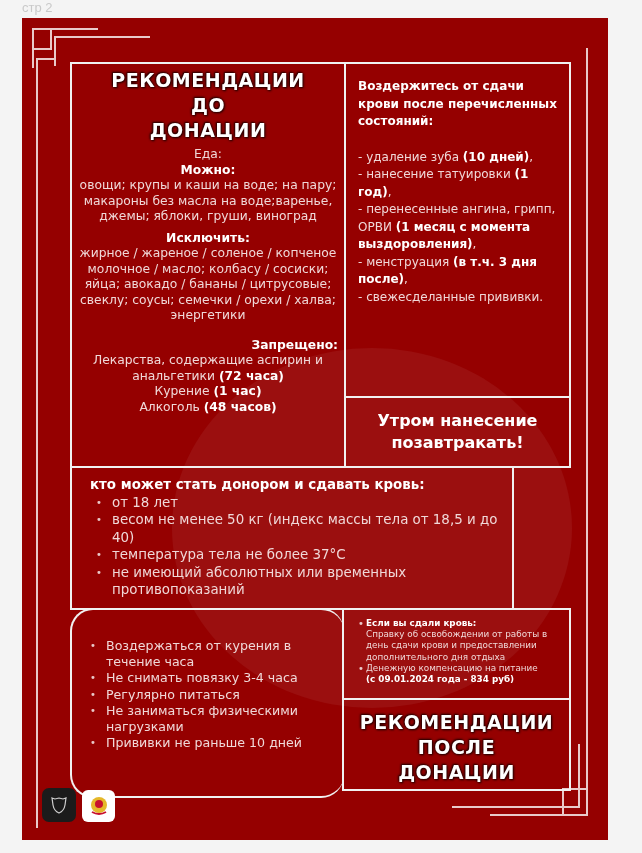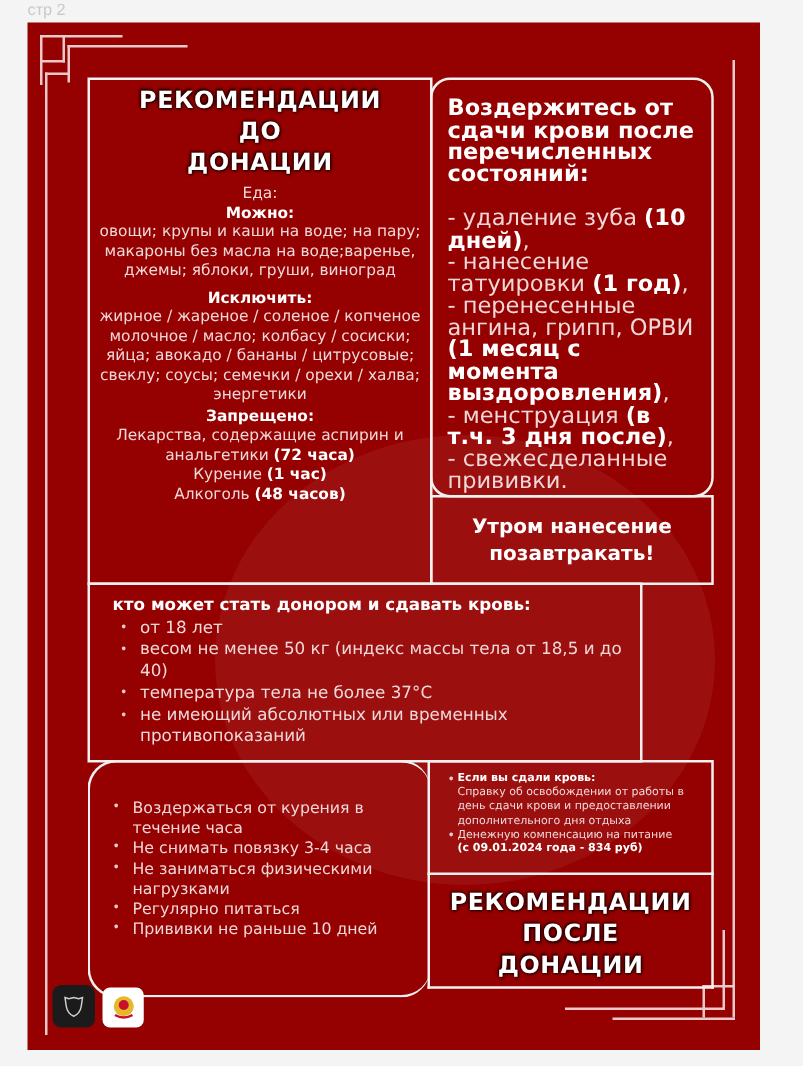--- a/index.html
+++ b/index.html
@@ -76,28 +76,28 @@
       <div>РЕКОМЕНДАЦИИ</div>
       <div>ДО</div>
       <div>ДОНАЦИИ</div>
     </div>
     <div class="center t12" style="margin-top:4px;padding:0 6px;">
       <div>Еда:</div>
       <div class="bold">Можно:</div>
       <div>овощи; крупы и каши на воде; на пару; макароны без масла на воде;варенье, джемы; яблоки, груши, виноград</div>
       <div class="bold" style="margin-top:6px;">Исключить:</div>
       <div>жирное / жареное / соленое / копченое молочное / масло; колбасу / сосиски; яйца; авокадо / бананы / цитрусовые; свеклу; соусы; семечки / орехи / халва; энергетики</div>
-      <div class="bold" style="margin-top:2px;">Запрещено:</div>
+      <div class="bold" style="margin-top:14px;text-align:right;">Запрещено:</div>
       <div><span>Лекарства, содержащие аспирин и анальгетики </span><span class="bold">(72 часа)</span></div>
       <div><span>Курение </span><span class="bold">(1 час)</span></div>
       <div><span>Алкоголь </span><span class="bold">(48 часов)</span></div>
     </div>
   </div>
 
-  <div class="box box-right-top" style="padding:14px 12px 0 12px;font-size:18px;line-height:17.5px;border-radius:16px;">
+  <div class="box box-right-top" style="padding:14px 12px 0 12px;font-size:12px;line-height:17.5px;">
     <div class="bold" style="margin-bottom:18px;">Воздержитесь от сдачи крови после перечисленных состояний:</div>
     <div><span>- удаление зуба </span><span class="bold">(10 дней)</span><span>,</span></div>
     <div><span>- нанесение татуировки </span><span class="bold">(1 год)</span><span>,</span></div>
     <div><span>- перенесенные ангина, грипп, ОРВИ </span><span class="bold">(1 месяц с момента выздоровления)</span><span>,</span></div>
     <div><span>- менструация </span><span class="bold">(в т.ч. 3 дня после)</span><span>,</span></div>
     <div><span>- свежесделанные прививки.</span></div>
   </div>
 
   <div class="box box-breakfast" style="display:flex;align-items:center;justify-content:center;padding:0 8px;">
     <div class="bold center" style="font-size:16px;line-height:22px;">Утром нанесение позавтракать!</div>
@@ -110,22 +110,22 @@
       <li>весом не менее 50 кг (индекс массы тела от 18,5 и до 40)</li>
       <li>температура тела не более 37°С</li>
       <li>не имеющий абсолютных или временных противопоказаний</li>
     </ul>
   </div>
 
   <div class="box box-after-list" style="padding:28px 8px 0 12px;font-size:12.6px;line-height:16.2px;">
     <ul class="lst">
       <li>Воздержаться от курения в течение часа</li>
       <li>Не снимать повязку 3-4 часа</li>
+      <li>Регулярно питаться</li>
       <li>Не заниматься физическими нагрузками</li>
-      <li>Регулярно питаться</li>
       <li>Прививки не раньше 10 дней</li>
     </ul>
   </div>
 
   <div class="box box-compensation" style="padding:8px 6px 0 8px;font-size:8.8px;line-height:11.2px;">
     <ul class="lst">
       <li style="padding-left:14px;">
         <div class="bold">Если вы сдали кровь:</div>
         <div>Справку об освобождении от работы в день сдачи крови и предоставлении дополнительного дня отдыха</div>
       </li>

